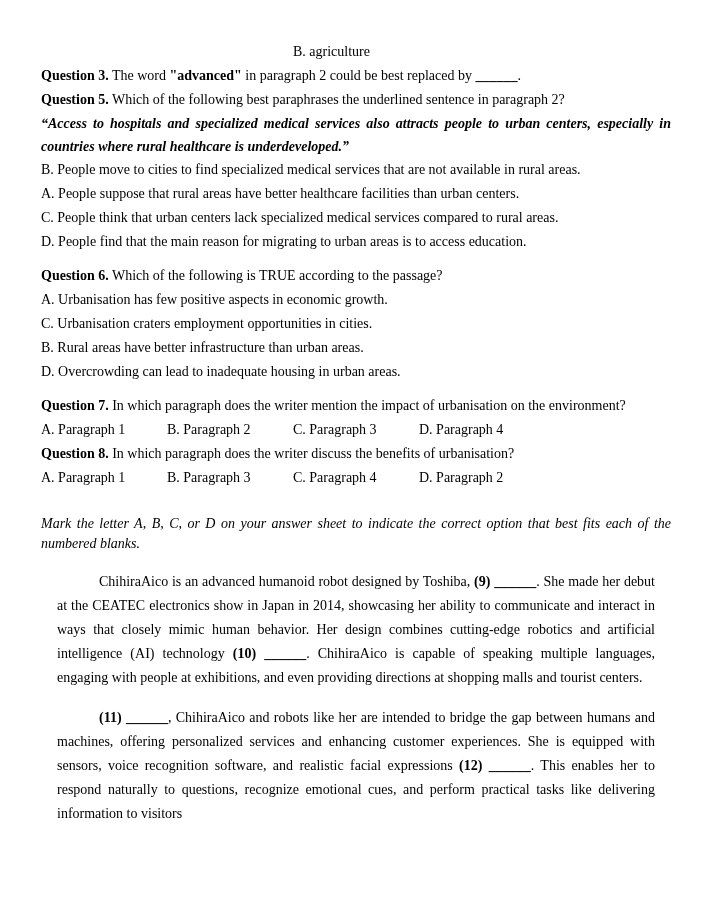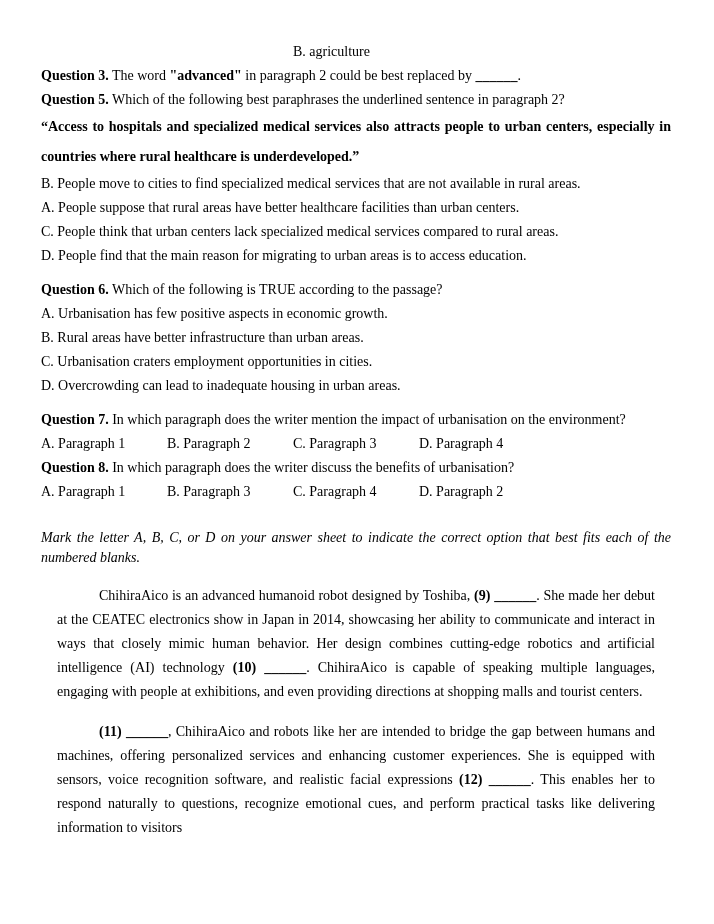--- a/index.html
+++ b/index.html
@@ -44,22 +44,23 @@
       height: 24px;
       line-height: 24px;
     }
     .c0 { left: 0; }
     .c1 { left: 126px; }
     .c2 { left: 252px; text-align: center; }
     .c3 { left: 378px; }
     b, .b { font-weight: bold; }
     .quote {
       font-weight: bold;
-      line-height: 30px;
+      line-height: 23px;
       text-align: justify;
+      font-style: italic;
     }
     .instr {
       font-weight: normal;
       font-style: italic;
       line-height: 20px;
       text-align: justify;
       text-align-last: left;
     }
     .para {
       line-height: 24px;
@@ -92,22 +93,22 @@
   <div class="line">A. People suppose that rural areas have better healthcare facilities than urban centers.</div>
   <div class="line">C. People think that urban centers lack specialized medical services compared to rural areas.</div>
   <div class="line">D. People find that the main reason for migrating to urban areas is to access education.</div>
 
   <div class="gap"></div>
 
   <div class="line">
     <b>Question 6.</b><span> Which of the following is TRUE according to the passage?</span>
   </div>
   <div class="line">A. Urbanisation has few positive aspects in economic growth.</div>
+  <div class="line">C. Urbanisation craters employment opportunities in cities.</div>
   <div class="line">B. Rural areas have better infrastructure than urban areas.</div>
-  <div class="line">C. Urbanisation craters employment opportunities in cities.</div>
   <div class="line">D. Overcrowding can lead to inadequate housing in urban areas.</div>
 
   <div class="gap"></div>
 
   <div class="line">
     <b>Question 7.</b><span> In which paragraph does the writer mention the impact of urbanisation on the environment?</span>
   </div>
   <div class="opts4">
     <span class="c0">A. Paragraph 1</span>
     <span class="c1">B. Paragraph 2</span>

